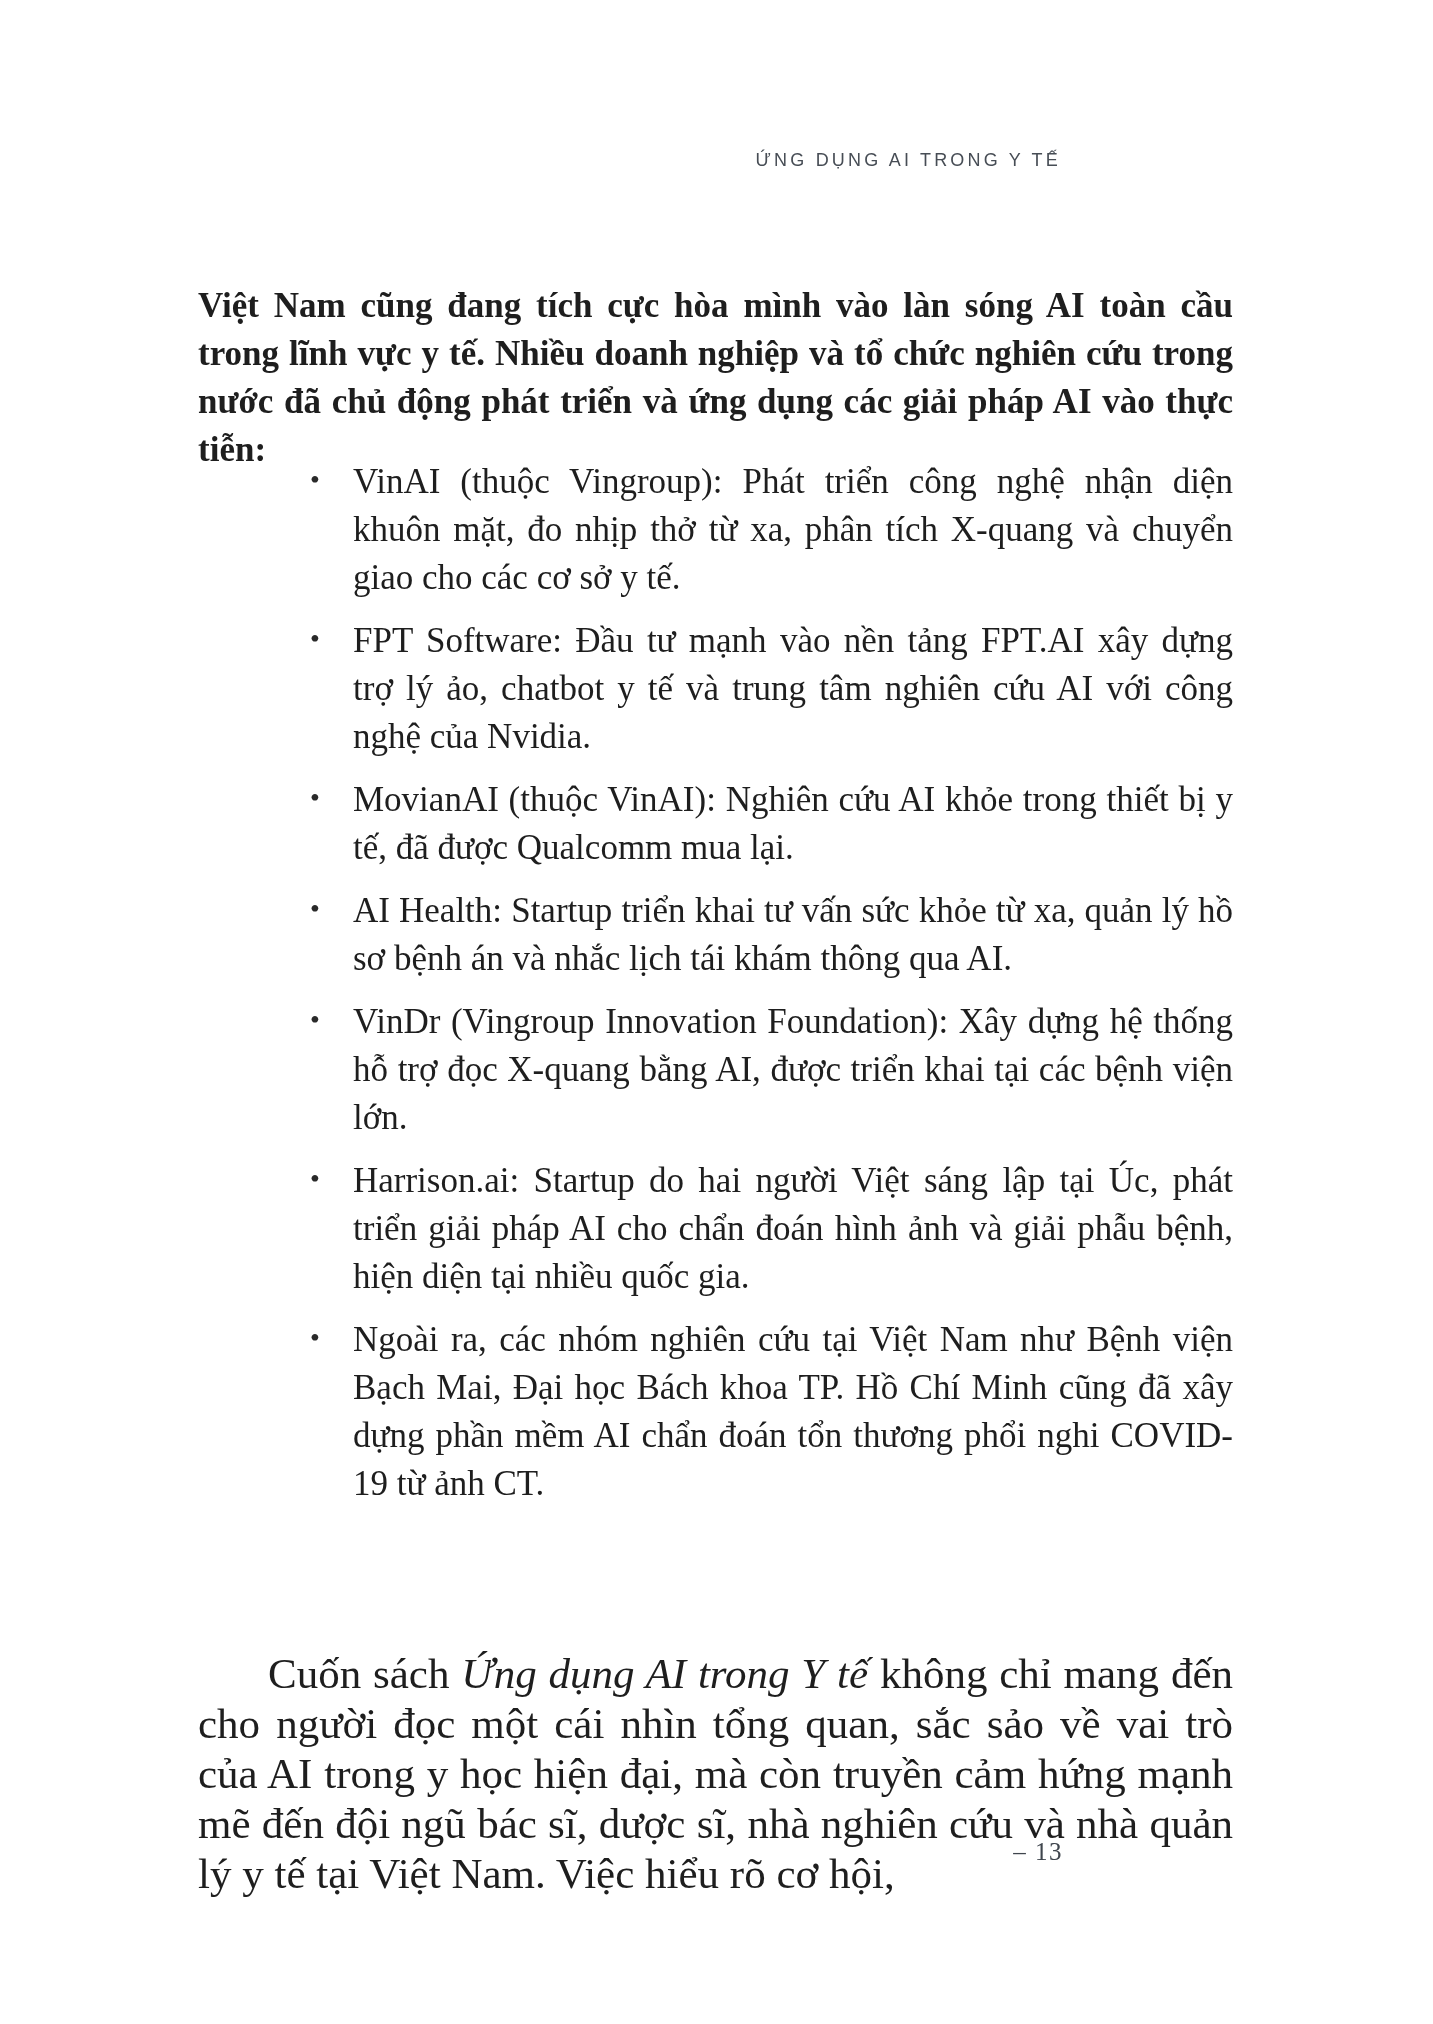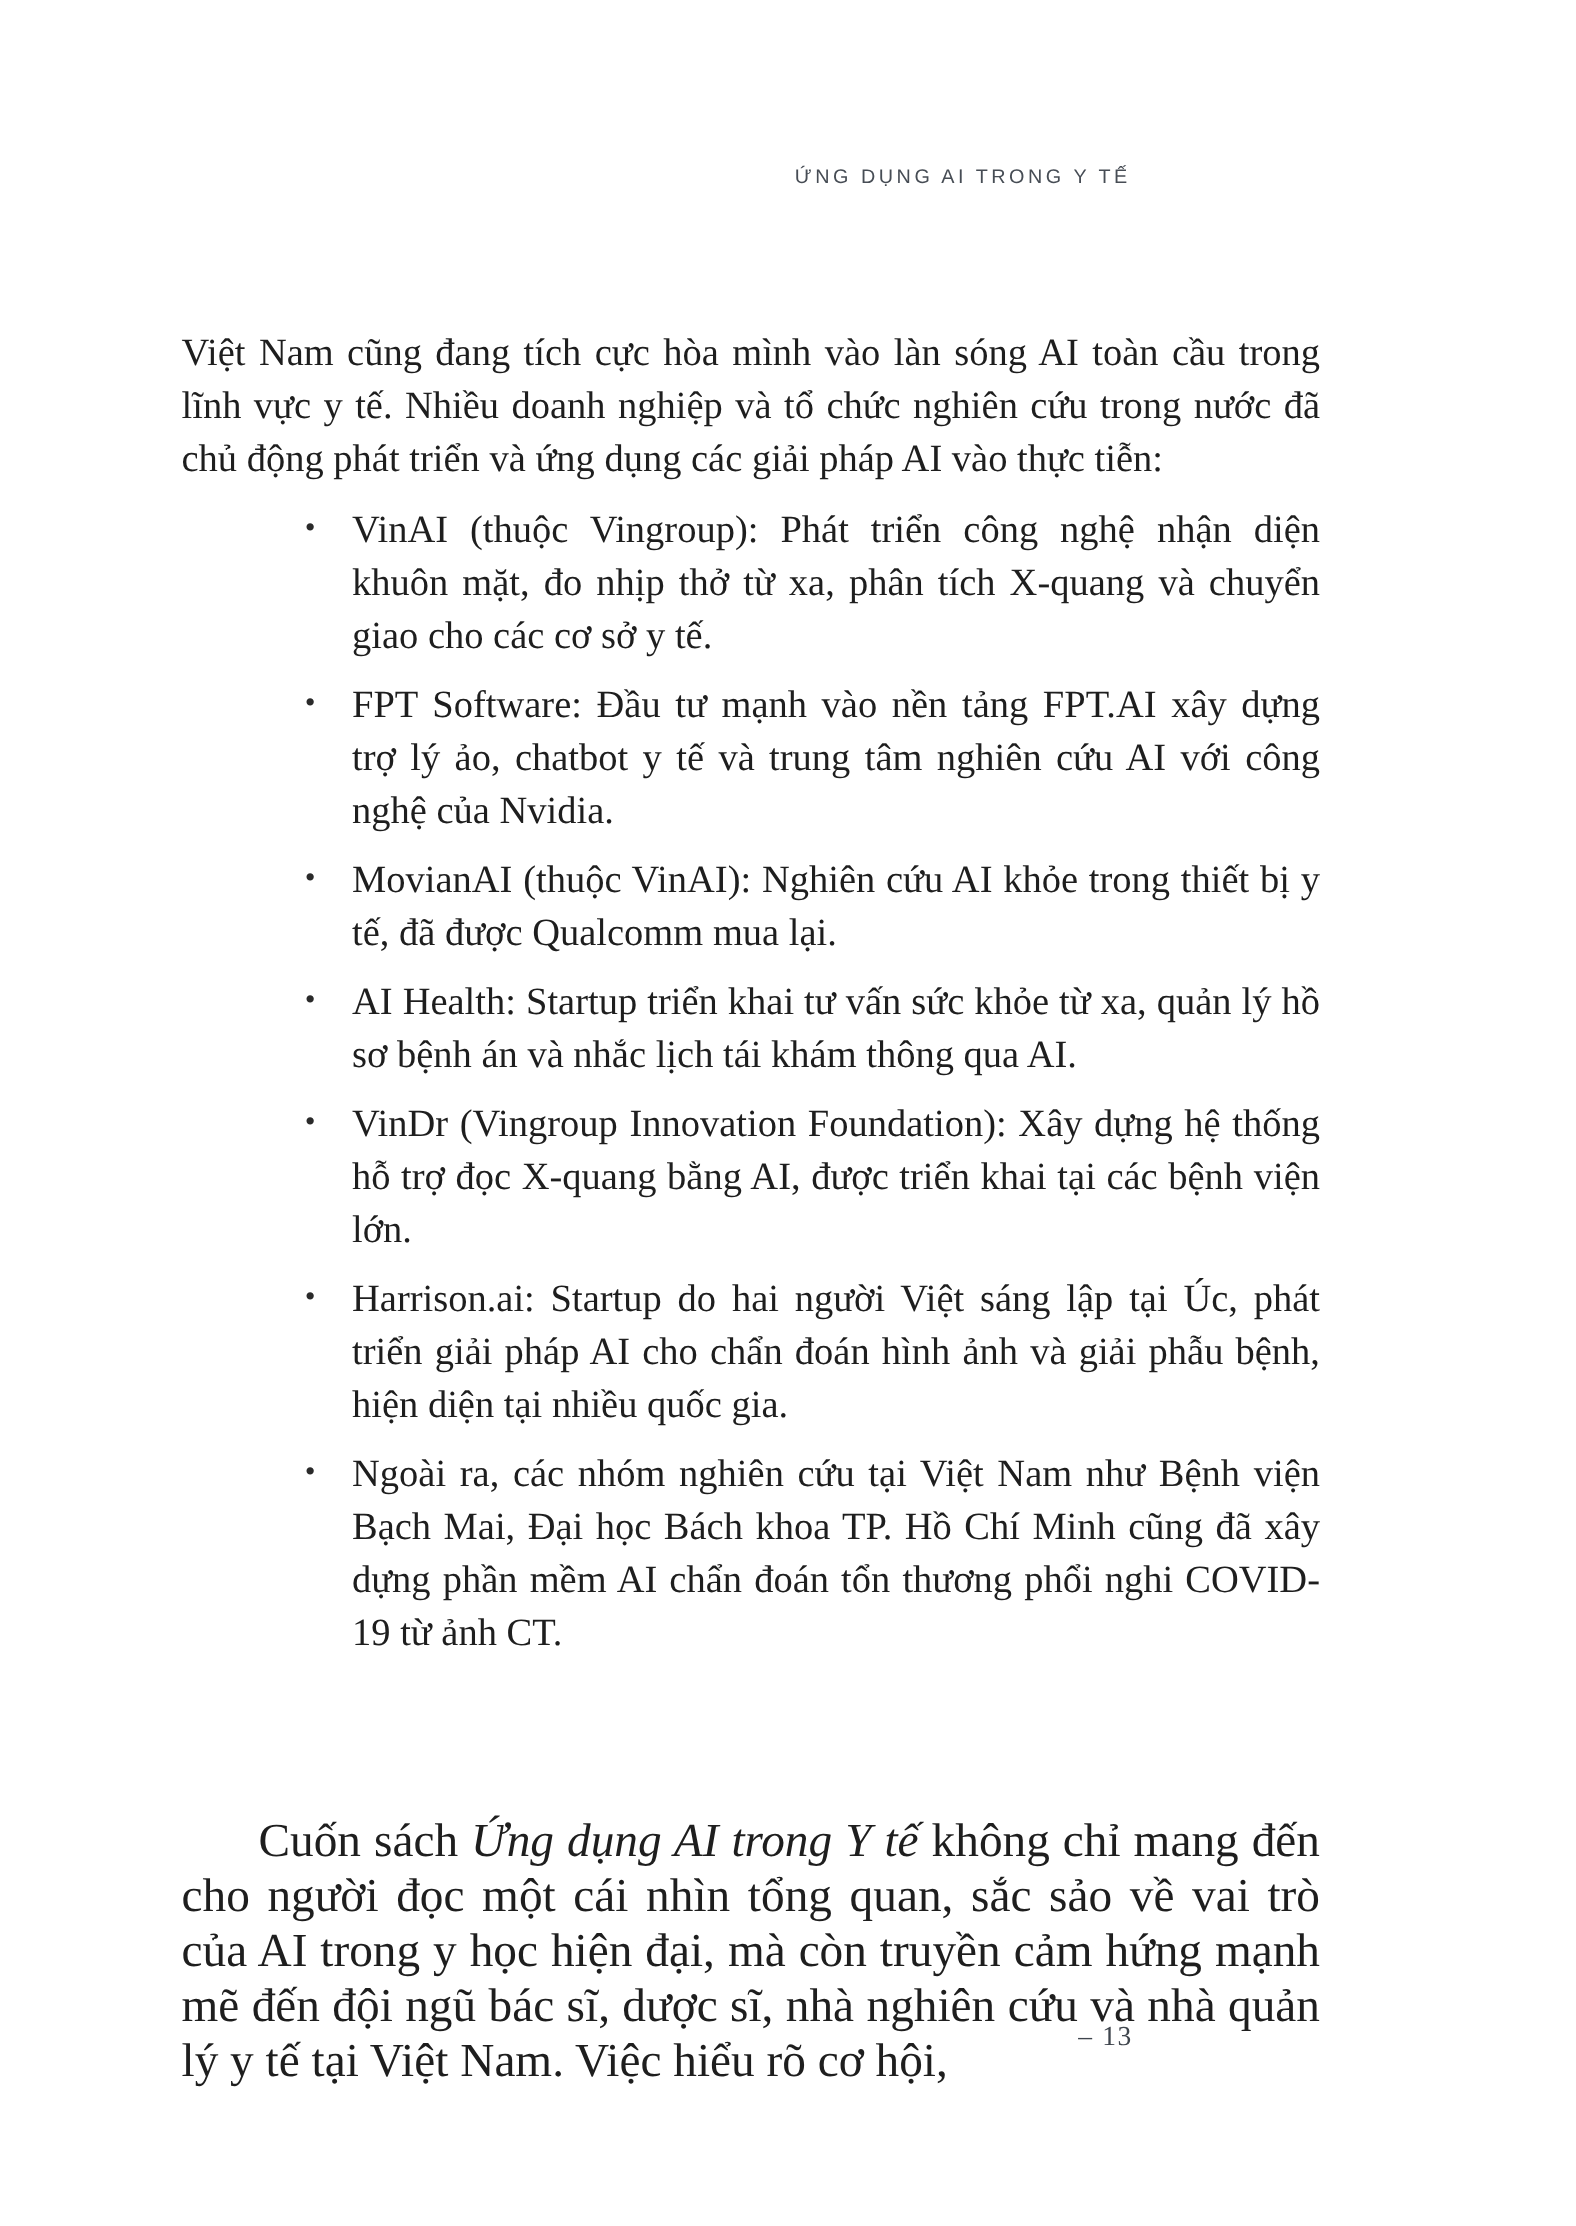--- a/index.html
+++ b/index.html
@@ -8,20 +8,21 @@
     background: #ffffff;
   }
   .page {
     position: relative;
     width: 1258px;
     height: 2024px;
     background: #ffffff;
     font-family: "Liberation Serif", serif;
     color: #1e1e1e;
     overflow: hidden;
+    margin-left: 33px;
   }
   .running-header {
     position: absolute;
     top: 150px;
     right: 230px;
     font-family: "Liberation Sans", sans-serif;
     font-size: 18px;
     font-weight: 500;
     letter-spacing: 3.2px;
     color: #474d55;
@@ -35,26 +36,27 @@
     margin: 0;
     font-family: "Liberation Sans", sans-serif;
     font-size: 31px;
     font-weight: 700;
     letter-spacing: 0.2px;
     color: #1d2025;
   }
   .intro-paragraph {
     position: absolute;
     left: 165px;
-    top: 297px;
+    top: 282px;
     width: 1035px;
     margin: 0;
     font-size: 35px;
     line-height: 48px;
     text-align: justify;
+    font-weight: bold;
   }
   .bullet-list {
     position: absolute;
     left: 165px;
     top: 458px;
     width: 1035px;
     margin: 0;
     padding: 0;
     list-style: none;
   }

